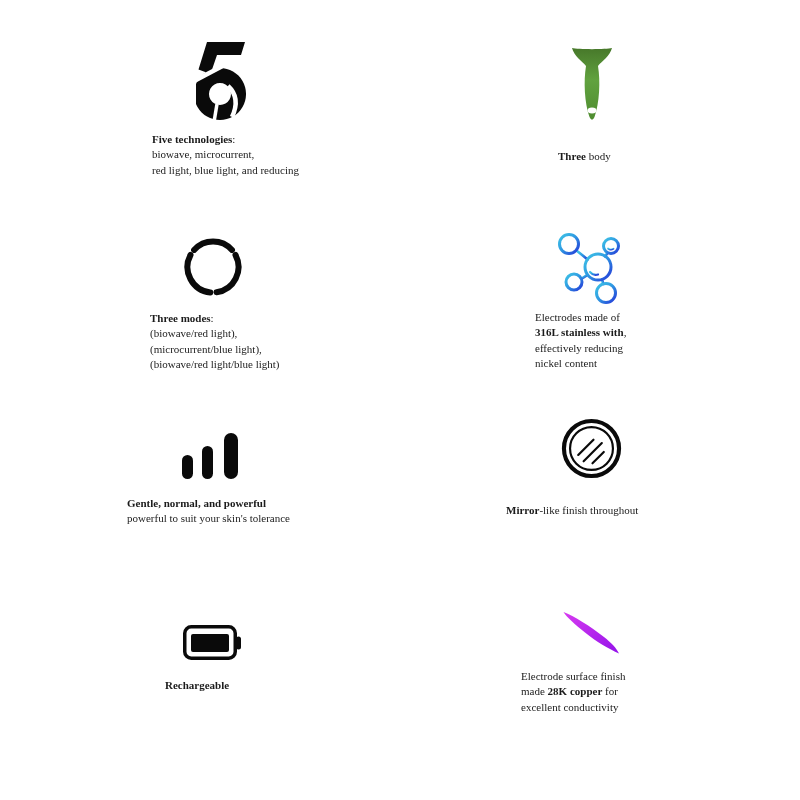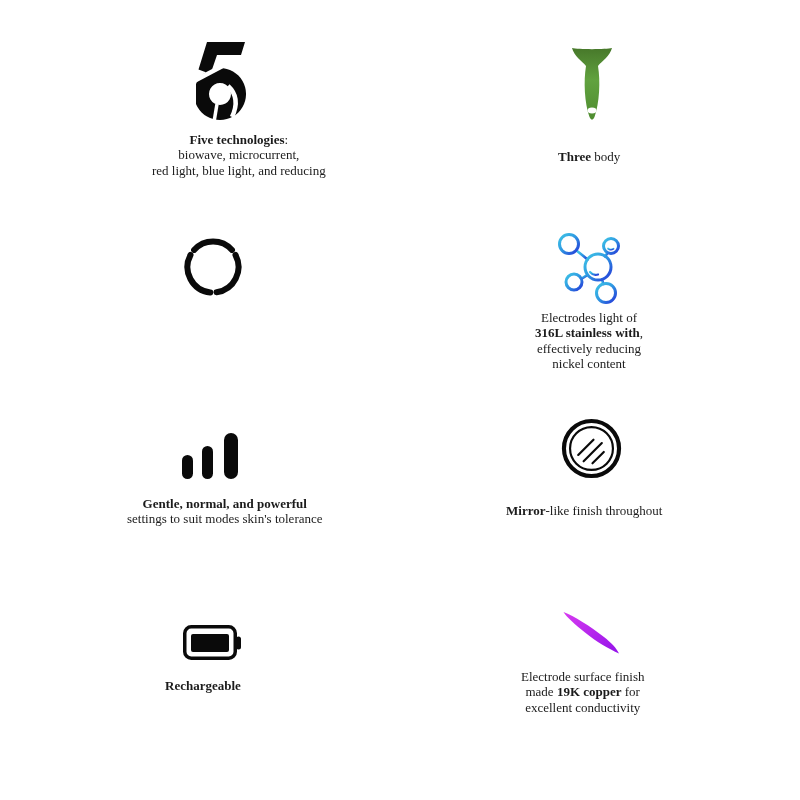--- a/index.html
+++ b/index.html
@@ -1,20 +1,20 @@
 <!DOCTYPE html>
 <html><head>
 <meta charset="utf-8">
 <style>
   html,body{margin:0;padding:0;}
   body{background:#ffffff;}
   #page{position:relative;width:800px;height:800px;background:#ffffff;overflow:hidden;
         font-family:"Liberation Serif", serif;color:#1b1b1b;}
   .ic{position:absolute;display:block;}
-  .txt{position:absolute;font-size:13px;line-height:15.3px;white-space:nowrap;text-align:center;}
+  .txt{position:absolute;font-size:11px;line-height:15.3px;white-space:nowrap;}
   .ln b{font-weight:bold;}
 </style>
 </head>
 <body>
 
 <div id="page">
 
   <svg class="ic" style="left:196px;top:42px;width:50px;height:80px" viewBox="0 0 50 80">
     <g fill="#0a0a0a">
       <path d="M11 0 H49 L45 13 H21 L14.5 32 L2.5 27.5 Z"></path>
@@ -45,20 +45,26 @@
     <div class="ln"><span></span><b>Three</b><span> body</span></div>
   </div>
 
   <svg class="ic" style="left:184px;top:238px;width:58px;height:58px" viewBox="0 0 58 58">
     <g fill="none" stroke-width="6" stroke-linecap="round" stroke="#0a0a0a">
       <path d="M10.1 11.9 A25.5 25.5 0 0 1 48 11.9"></path>
       <path d="M51.5 17 A25.5 25.5 0 0 1 32.5 54.2"></path>
       <path d="M26.3 54.4 A25.5 25.5 0 0 1 6.5 17"></path>
     </g>
   </svg>
+  <div class="txt" style="left:150px;top:311px">
+    <div class="ln"><span></span><b>Three modes</b><span>:</span></div>
+    <div class="ln"><span>(biowave/red light),</span></div>
+    <div class="ln"><span>(microcurrent/blue light),</span></div>
+    <div class="ln"><span>(biowave/red light/blue light)</span></div>
+  </div>
 
   <svg class="ic" style="left:558px;top:233px;width:65px;height:71px" viewBox="0 0 65 71">
     <defs>
       <linearGradient id="molgrad" x1="0" y1="0" x2="1" y2="1">
         <stop offset="0" stop-color="#3fc4e6"></stop>
         <stop offset="0.45" stop-color="#2f9be2"></stop>
         <stop offset="1" stop-color="#2438d8"></stop>
       </linearGradient>
     </defs>
     <g fill="none" stroke="url(#molgrad)" stroke-width="3" stroke-linecap="round">
@@ -69,36 +75,36 @@
       <circle cx="40" cy="34" r="13"></circle>
       <circle cx="11" cy="11" r="9.5"></circle>
       <circle cx="53" cy="13" r="7.5"></circle>
       <circle cx="16" cy="49" r="8"></circle>
       <circle cx="48" cy="60" r="9.5"></circle>
       <path d="M32 39 Q35.5 43 40 41.5" stroke-width="2.2"></path>
       <path d="M50 15.5 Q52.5 17.5 55.5 15.8" stroke-width="1.8"></path>
     </g>
   </svg>
   <div class="txt" style="left:535px;top:310px">
-    <div class="ln"><span>Electrodes light of</span></div>
+    <div class="ln"><span>Electrodes made of</span></div>
     <div class="ln"><span></span><b>316L stainless with</b><span>,</span></div>
     <div class="ln"><span>effectively reducing</span></div>
     <div class="ln"><span>nickel content</span></div>
   </div>
 
   <svg class="ic" style="left:182px;top:433px;width:56px;height:46px" viewBox="0 0 56 46">
     <g fill="#0a0a0a">
       <rect x="0" y="22" width="11" height="24" rx="5.5"></rect>
       <rect x="20" y="13" width="11" height="33" rx="5.5"></rect>
       <rect x="42" y="0" width="14" height="46" rx="7"></rect>
     </g>
   </svg>
   <div class="txt" style="left:127px;top:496px">
     <div class="ln"><span></span><b>Gentle, normal, and powerful</b><span></span></div>
-    <div class="ln"><span>settings to suit modes skin's tolerance</span></div>
+    <div class="ln"><span>powerful to suit your skin's tolerance</span></div>
   </div>
 
   <svg class="ic" style="left:561px;top:418px;width:61px;height:61px" viewBox="0 0 62 62">
     <g fill="none" stroke-linecap="round" stroke="#0a0a0a">
       <circle cx="31" cy="31" r="28" stroke-width="4.2"></circle>
       <circle cx="31" cy="31" r="21.8" stroke-width="2.2"></circle>
       <line x1="17.5" y1="37.5" x2="33" y2="22" stroke-width="2.2"></line>
       <line x1="23" y1="44" x2="41.5" y2="25.5" stroke-width="2.2"></line>
       <line x1="32" y1="46" x2="43.5" y2="34.5" stroke-width="2.2"></line>
     </g>
@@ -120,17 +126,17 @@
     <defs>
       <linearGradient id="bladegrad" x1="0" y1="0" x2="1" y2="1">
         <stop offset="0" stop-color="#d73bf0"></stop>
         <stop offset="1" stop-color="#9413ea"></stop>
       </linearGradient>
     </defs>
     <path fill="url(#bladegrad)" d="M1.5 0 C 12 4, 28 14, 42 25 C 49 30.5, 54.5 36, 57 41.5 C 47 37, 34 29.5, 23 20.5 C 13 12.5, 5 5.5, 1.5 0 Z"></path>
   </svg>
   <div class="txt" style="left:521px;top:669px">
     <div class="ln"><span>Electrode surface finish</span></div>
-    <div class="ln"><span>made </span><b>19K copper</b><span> for</span></div>
+    <div class="ln"><span>made </span><b>28K copper</b><span> for</span></div>
     <div class="ln"><span>excellent conductivity</span></div>
   </div>
 
 </div>
 
 </body></html>

